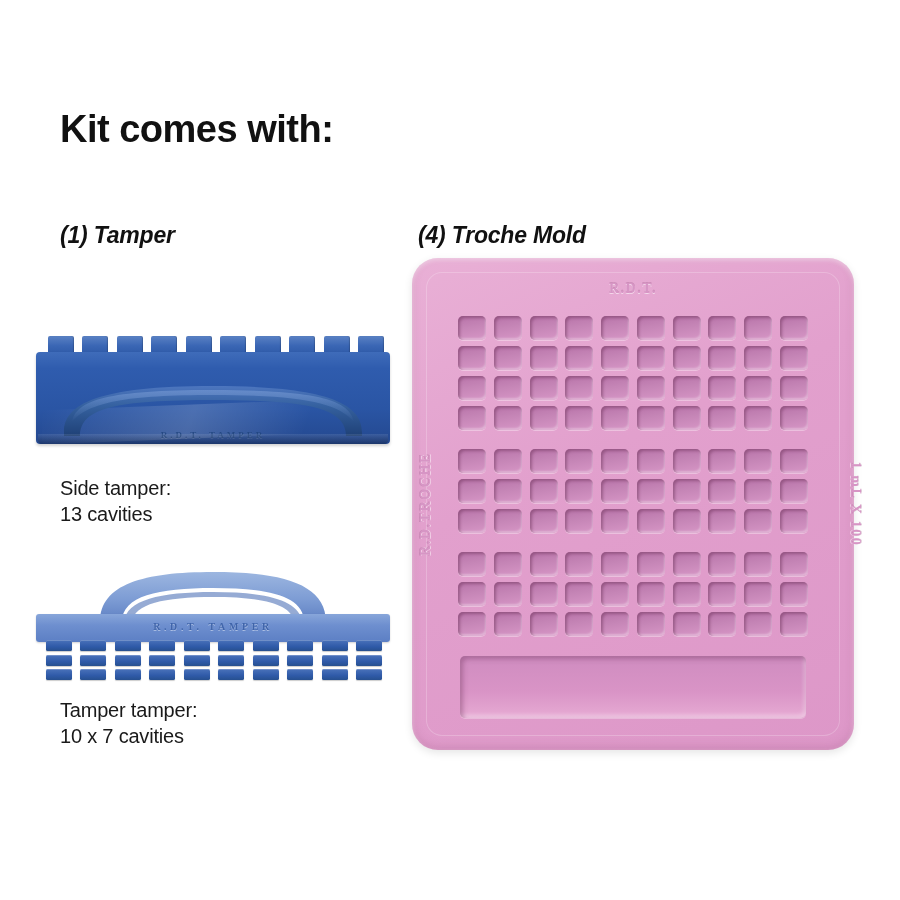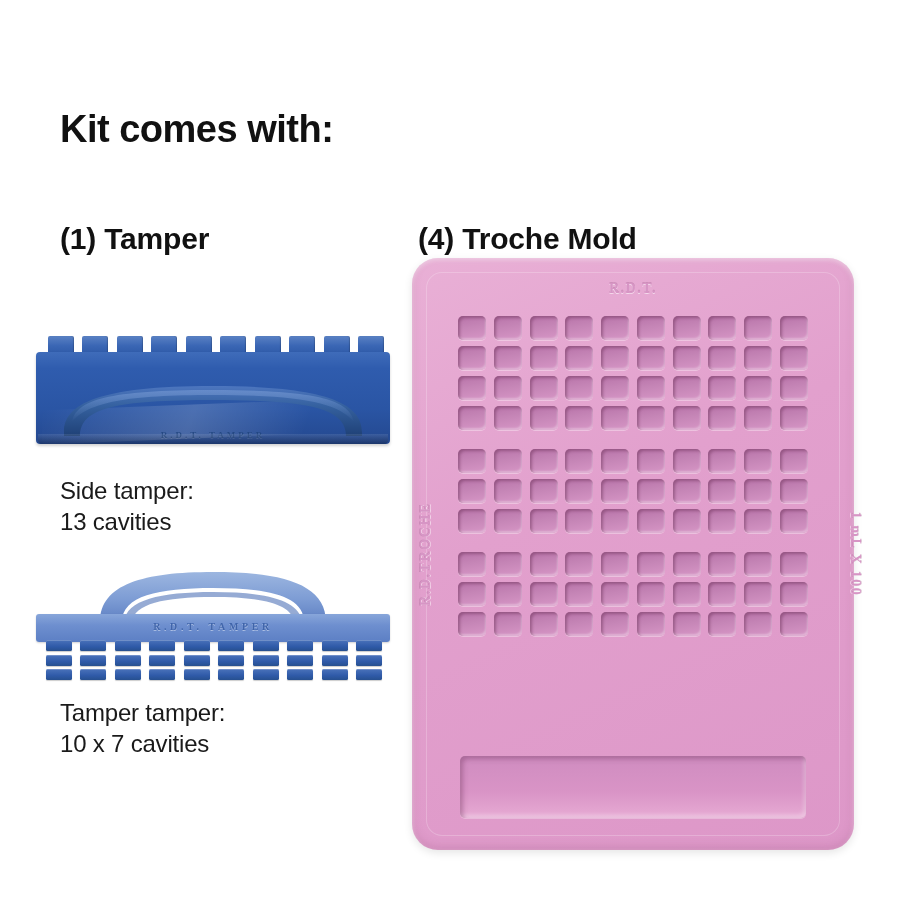--- a/index.html
+++ b/index.html
@@ -14,29 +14,30 @@
 
   
   .heading{
     position:absolute;left:60px;top:108px;
     font-size:38px;font-weight:bold;color:#111111;
     letter-spacing:-0.5px;
     text-align:right;
   }
   .sub-label{
     position:absolute;
-    font-size:30px;font-weight:bold;color:#111111;
+    font-size:23px;font-weight:bold;color:#111111;
     letter-spacing:-0.2px;
+    font-style:italic;
   }
   .lbl-tamper{left:60px;top:222px;}
   .lbl-mold{left:418px;top:222px;}
 
   .caption{
     position:absolute;left:60px;
-    font-size:24px;color:#1a1a1a;line-height:1.28;
+    font-size:20px;color:#1a1a1a;line-height:1.28;
     font-weight:400;letter-spacing:-0.2px;
   }
   .cap-side{top:476px;}
   .cap-bottom{top:698px;}
   .caption .ln{display:block;}
 
   
   .tamper1{
     position:absolute;left:36px;top:336px;width:354px;height:120px;
   }
@@ -105,21 +106,21 @@
   }
   .peg{
     width:26px;height:11px;
     background:linear-gradient(180deg,#4a72ba 0%,#2f5aa8 60%,#27508f 100%);
     border-radius:1.5px;
     box-shadow:inset 0 1px 0 rgba(255,255,255,.22), 0 1px 1px rgba(0,0,0,.2);
   }
 
   
   .mold{
-    position:absolute;left:412px;top:258px;width:442px;height:592px;
+    position:absolute;left:412px;top:258px;width:442px;height:492px;
     background:linear-gradient(155deg,#e9b0d6 0%,#e2a0cd 40%,#dd97c8 100%);
     border-radius:26px;
     box-shadow:inset 0 2px 5px rgba(255,255,255,.45),
                inset 0 -3px 8px rgba(150,80,125,.25),
                0 3px 8px rgba(0,0,0,.10);
   }
   .mold-rim{
     position:absolute;left:14px;top:14px;right:14px;bottom:14px;
     border-radius:16px;
     box-shadow:inset 0 0 0 1px rgba(255,255,255,.22);

